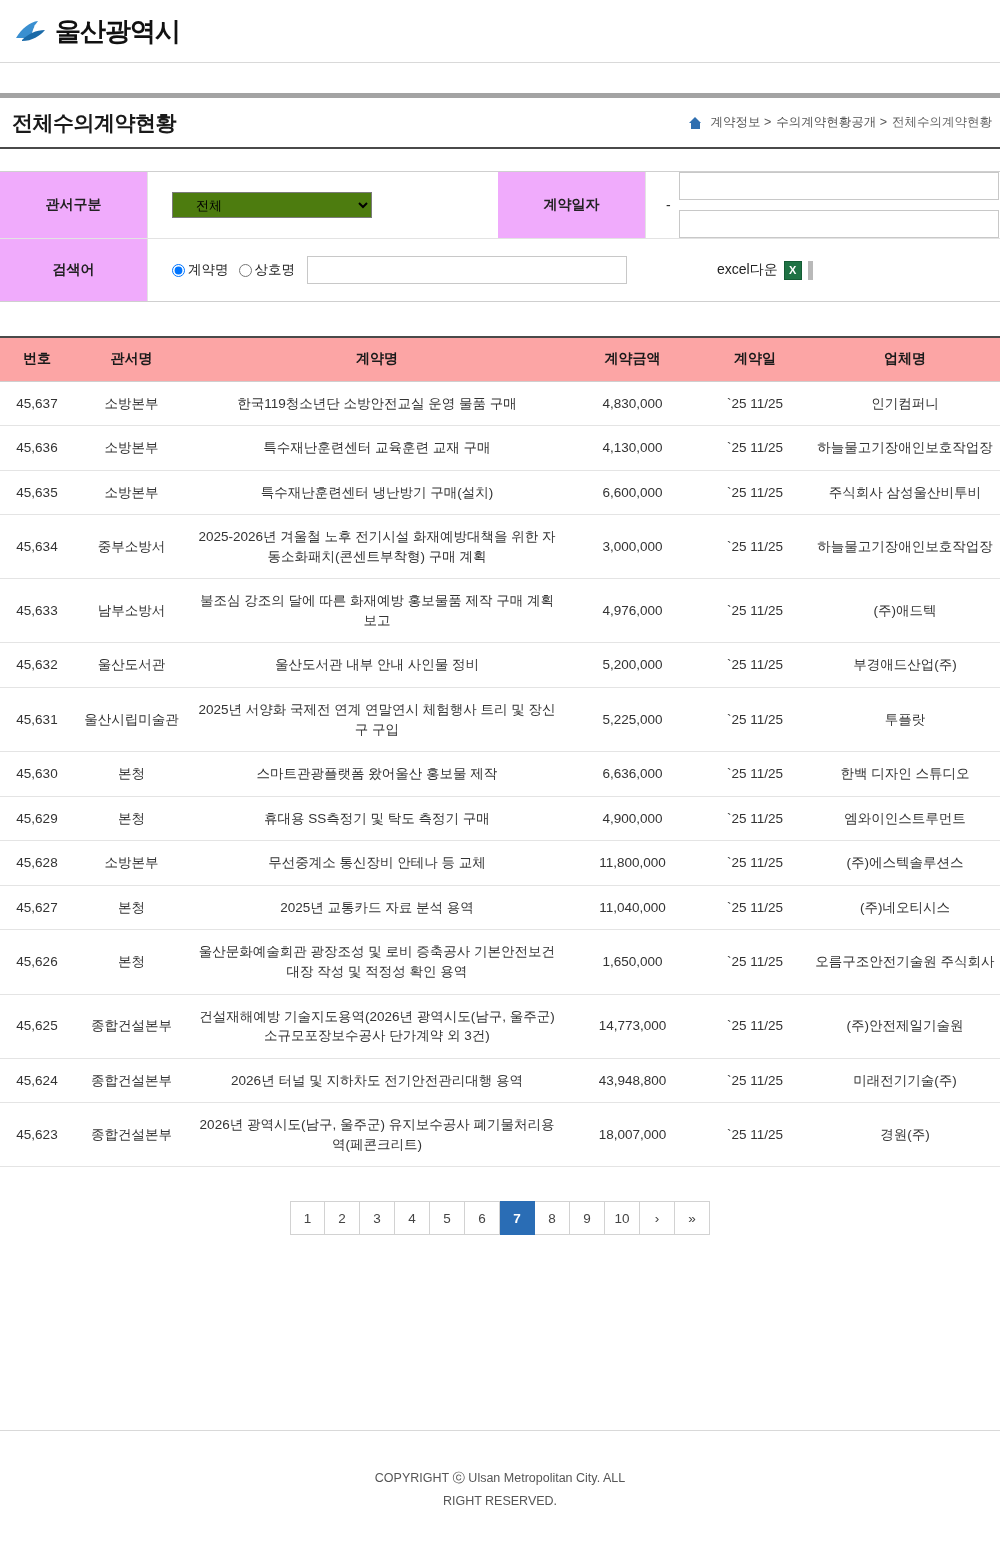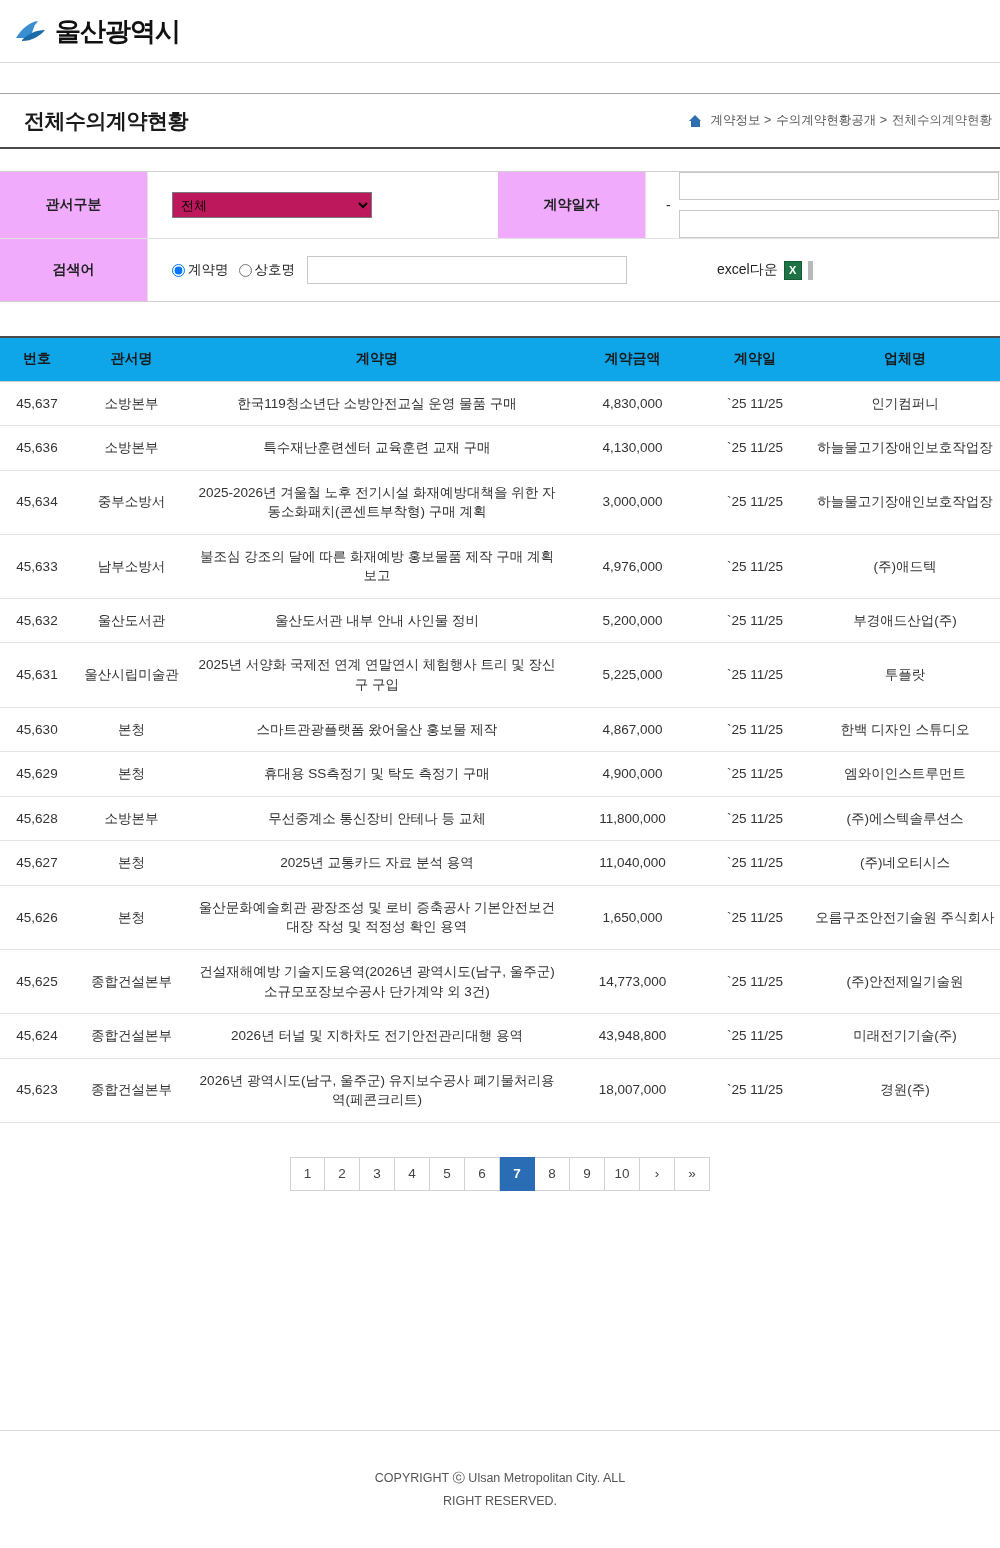--- a/index.html
+++ b/index.html
@@ -47,25 +47,25 @@
   }
   .header-gap {
     height: 30px;
     background: #fff;
   }
 
   
   .titlebar {
     position: relative;
     height: 56px;
-    border-top: 1px solid #a3a3a3;
+    border-top: 5px solid #a3a3a3;
     border-bottom: 2px solid #4a4a4a;
     display: flex;
     align-items: center;
-    padding: 0 6px 0 24px;
+    padding: 0 6px 0 12px;
     justify-content: center;
   }
   .page-title {
     font-size: 21px;
     font-weight: bold;
     color: #1a1a1a;
     letter-spacing: -0.5px;
   }
   .breadcrumb {
     margin-left: auto;
@@ -129,22 +129,22 @@
     padding-left: 24px;
     flex: 1;
   }
   .sfield.w350 { flex: 0 0 350px; }
   select.sel {
     width: 200px;
     height: 26px;
     font-size: 13px;
     font-family: "Liberation Sans", sans-serif;
     border: 1px solid #7b7b7b;
-    background: #be185d;
-    padding-left: 4px;
+    background: #4d7c0f;
+    padding-left: 19px;
   }
   .date-field {
     display: flex;
     align-items: center;
     gap: 8px;
     padding-left: 20px;
     flex: 1;
   }
   .date-input {
     width: 320px;
@@ -208,21 +208,21 @@
   }
 
   
   .tbl-wrap { margin-top: 34px; }
   table.list {
     width: 100%;
     border-collapse: collapse;
     font-size: 13.5px;
   }
   table.list thead th {
-    background: #0ea5e9;
+    background: #fca5a5;
     border-top: 2px solid #4a4a4a;
     border-bottom: 1px solid #cfcfcf;
     height: 44px;
     font-size: 14px;
     font-weight: bold;
     color: #1a1a1a;
   }
   table.list tbody td {
     border-bottom: 1px solid #e4e4e4;
     padding: 12px 4px;
@@ -382,20 +382,28 @@
           </tr>
           <tr>
             <td>45,636</td>
             <td>소방본부</td>
             <td class="c-name">특수재난훈련센터 교육훈련 교재 구매</td>
             <td class="c-amt">4,130,000</td>
             <td>`25 11/25</td>
             <td>하늘물고기장애인보호작업장</td>
           </tr>
           <tr>
+            <td>45,635</td>
+            <td>소방본부</td>
+            <td class="c-name">특수재난훈련센터 냉난방기 구매(설치)</td>
+            <td class="c-amt">6,600,000</td>
+            <td>`25 11/25</td>
+            <td>주식회사 삼성울산비투비</td>
+          </tr>
+          <tr>
             <td>45,634</td>
             <td>중부소방서</td>
             <td class="c-name">2025-2026년 겨울철 노후 전기시설 화재예방대책을 위한 자동소화패치(콘센트부착형) 구매 계획</td>
             <td class="c-amt">3,000,000</td>
             <td>`25 11/25</td>
             <td>하늘물고기장애인보호작업장</td>
           </tr>
           <tr>
             <td>45,633</td>
             <td>남부소방서</td>
@@ -417,21 +425,21 @@
             <td>울산시립미술관</td>
             <td class="c-name">2025년 서양화 국제전 연계 연말연시 체험행사 트리 및 장신구 구입</td>
             <td class="c-amt">5,225,000</td>
             <td>`25 11/25</td>
             <td>투플랏</td>
           </tr>
           <tr>
             <td>45,630</td>
             <td>본청</td>
             <td class="c-name">스마트관광플랫폼 왔어울산 홍보물 제작</td>
-            <td class="c-amt">4,867,000</td>
+            <td class="c-amt">6,636,000</td>
             <td>`25 11/25</td>
             <td>한백 디자인 스튜디오</td>
           </tr>
           <tr>
             <td>45,629</td>
             <td>본청</td>
             <td class="c-name">휴대용 SS측정기 및 탁도 측정기 구매</td>
             <td class="c-amt">4,900,000</td>
             <td>`25 11/25</td>
             <td>엠와이인스트루먼트</td>

